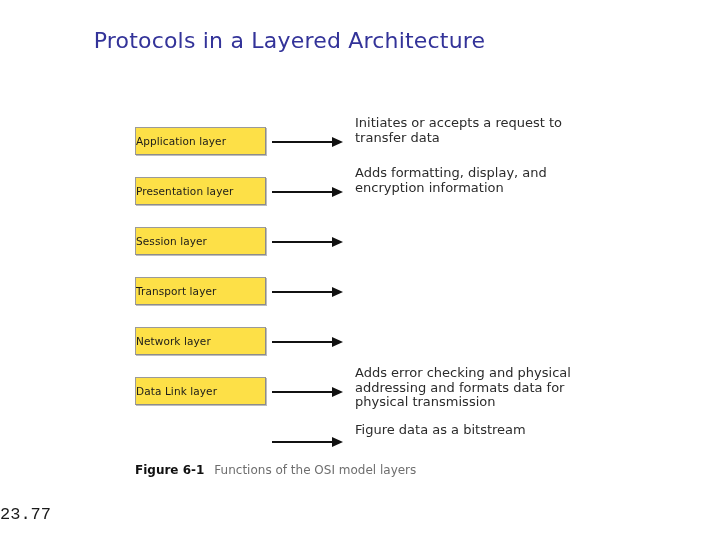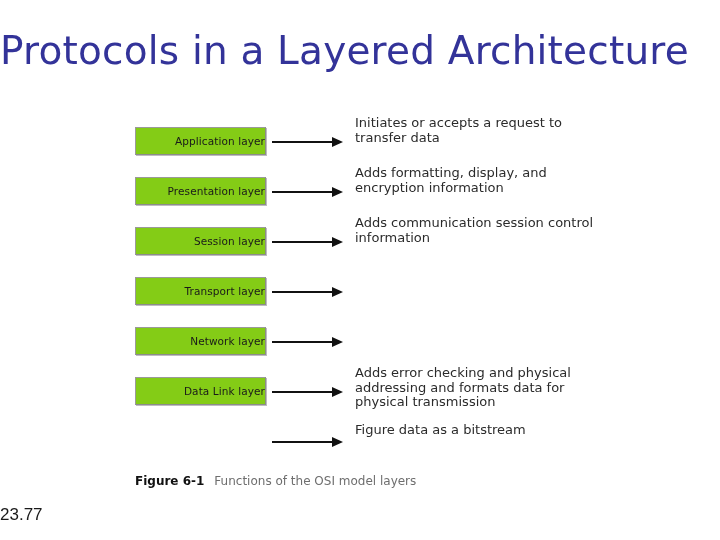--- a/index.html
+++ b/index.html
@@ -16,21 +16,21 @@
   }
 
   
   #slide-title {
     position: absolute;
     left: 0;
     top: 28px;
     width: 579px;
     text-align: center;
     font-family: "DejaVu Sans", sans-serif;
-    font-size: 39px;
+    font-size: 22px;
     font-weight: 400;
     color: #333399;
     letter-spacing: 0.2px;
     white-space: nowrap;
   }
 
   
   #figure {
     position: absolute;
     left: 135px;
@@ -45,28 +45,28 @@
     width: 470px;
     height: 34px;
   }
 
   .layer-box {
     position: absolute;
     left: 0;
     top: 0;
     width: 129px;
     height: 26px;
-    background: #84cc16;
+    background: #fde047;
     border: 1px solid #9a9a9a;
     border-right-color: #8c8c8c;
     border-bottom-color: #8c8c8c;
     box-shadow: 1px 1px 0 #bdbdbd;
     display: flex;
     align-items: center;
-    justify-content: flex-end;
+    justify-content: flex-start;
   }
 
   .layer-label {
     font-family: "DejaVu Sans", sans-serif;
     font-size: 10.5px;
     color: #1a1a1a;
     white-space: nowrap;
     letter-spacing: 0.1px;
   }
 
@@ -113,34 +113,33 @@
 
   
   #figure-caption {
     position: absolute;
     left: 135px;
     top: 463px;
     font-family: "DejaVu Sans", sans-serif;
     font-size: 12px;
     color: #6e6e6e;
     white-space: nowrap;
-    margin-top: 11px;
   }
   #figure-caption .cap-num {
     font-weight: bold;
     color: #111111;
     margin-right: 10px;
   }
 
   
   #slide-number {
     position: absolute;
     left: 0px;
     top: 505px;
-    font-family: Liberation Sans, sans-serif;
+    font-family: Liberation Mono, monospace;
     font-size: 17px;
     color: #1a1a1a;
   }
 </style>
 </head>
 <body>
 
 <div id="slide-title">Protocols in a Layered Architecture</div>
 
 <div id="figure">
@@ -168,21 +167,20 @@
   </div>
 
   <div class="layer-row" style="top:107px;">
     <div class="layer-box">
       <span class="layer-label">Session layer</span>
     </div>
     <div class="arrow">
       <span class="shaft"></span>
         <span class="head"></span>
     </div>
-    <div class="layer-desc two-line">Adds communication session control information</div>
   </div>
 
   <div class="layer-row" style="top:157px;">
     <div class="layer-box">
       <span class="layer-label">Transport layer</span>
     </div>
     <div class="arrow">
       <span class="shaft"></span>
         <span class="head"></span>
     </div>

